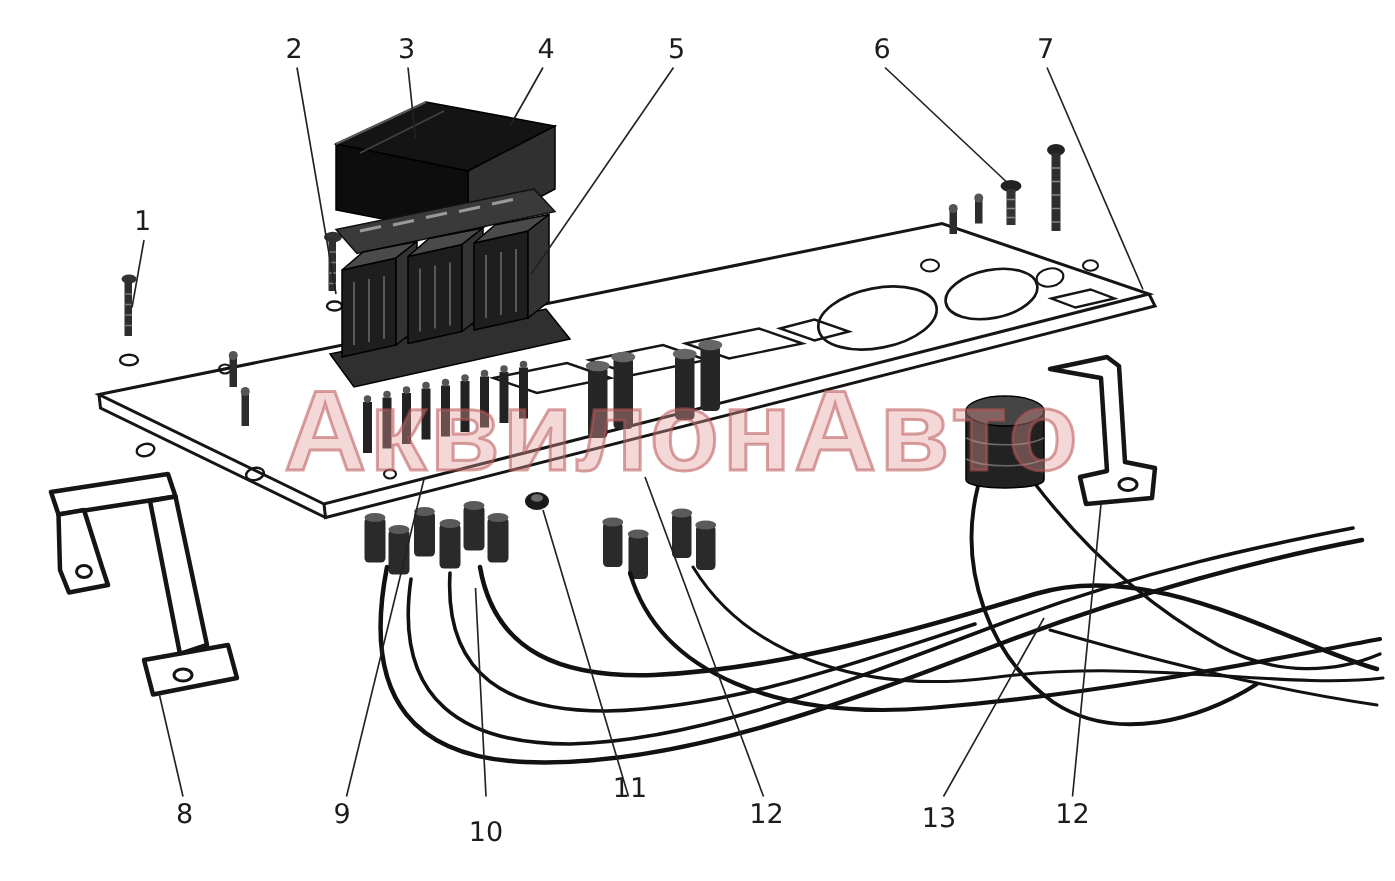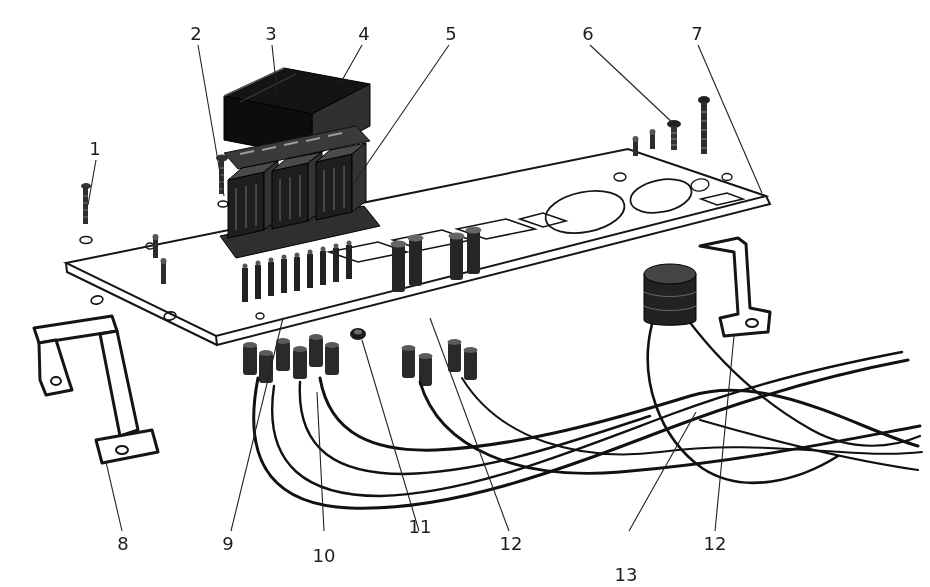--- a/index.html
+++ b/index.html
@@ -242,29 +242,30 @@
       <line x1="122" y1="531" x2="106" y2="462"></line>
       <line x1="231" y1="531" x2="283" y2="318"></line>
       <line x1="324" y1="531" x2="317" y2="392"></line>
       <line x1="419" y1="531" x2="362" y2="340"></line>
       <line x1="509" y1="531" x2="430" y2="318"></line>
       <line x1="629" y1="531" x2="696" y2="412"></line>
       <line x1="715" y1="531" x2="734" y2="336"></line>
     </g>
   </svg>
 
+  <div class="watermark">АквилонАвто</div>
 
   <span class="callout" style="left:95px;  top:148px;">1</span>
   <span class="callout" style="left:196px; top:33px;">2</span>
   <span class="callout" style="left:271px; top:33px;">3</span>
   <span class="callout" style="left:364px; top:33px;">4</span>
   <span class="callout" style="left:451px; top:33px;">5</span>
   <span class="callout" style="left:588px; top:33px;">6</span>
   <span class="callout" style="left:697px; top:33px;">7</span>
   <span class="callout" style="left:123px; top:543px;">8</span>
   <span class="callout" style="left:228px; top:543px;">9</span>
   <span class="callout" style="left:324px; top:555px;">10</span>
   <span class="callout" style="left:420px; top:526px;text-align:right;">11</span>
   <span class="callout" style="left:511px; top:543px;">12</span>
-  <span class="callout" style="left:626px; top:574px;">13</span>
+  <span class="callout" style="left:626px; top:546px;">13</span>
   <span class="callout" style="left:715px; top:543px;">12</span>
 
 </div>
 
 </body></html>

